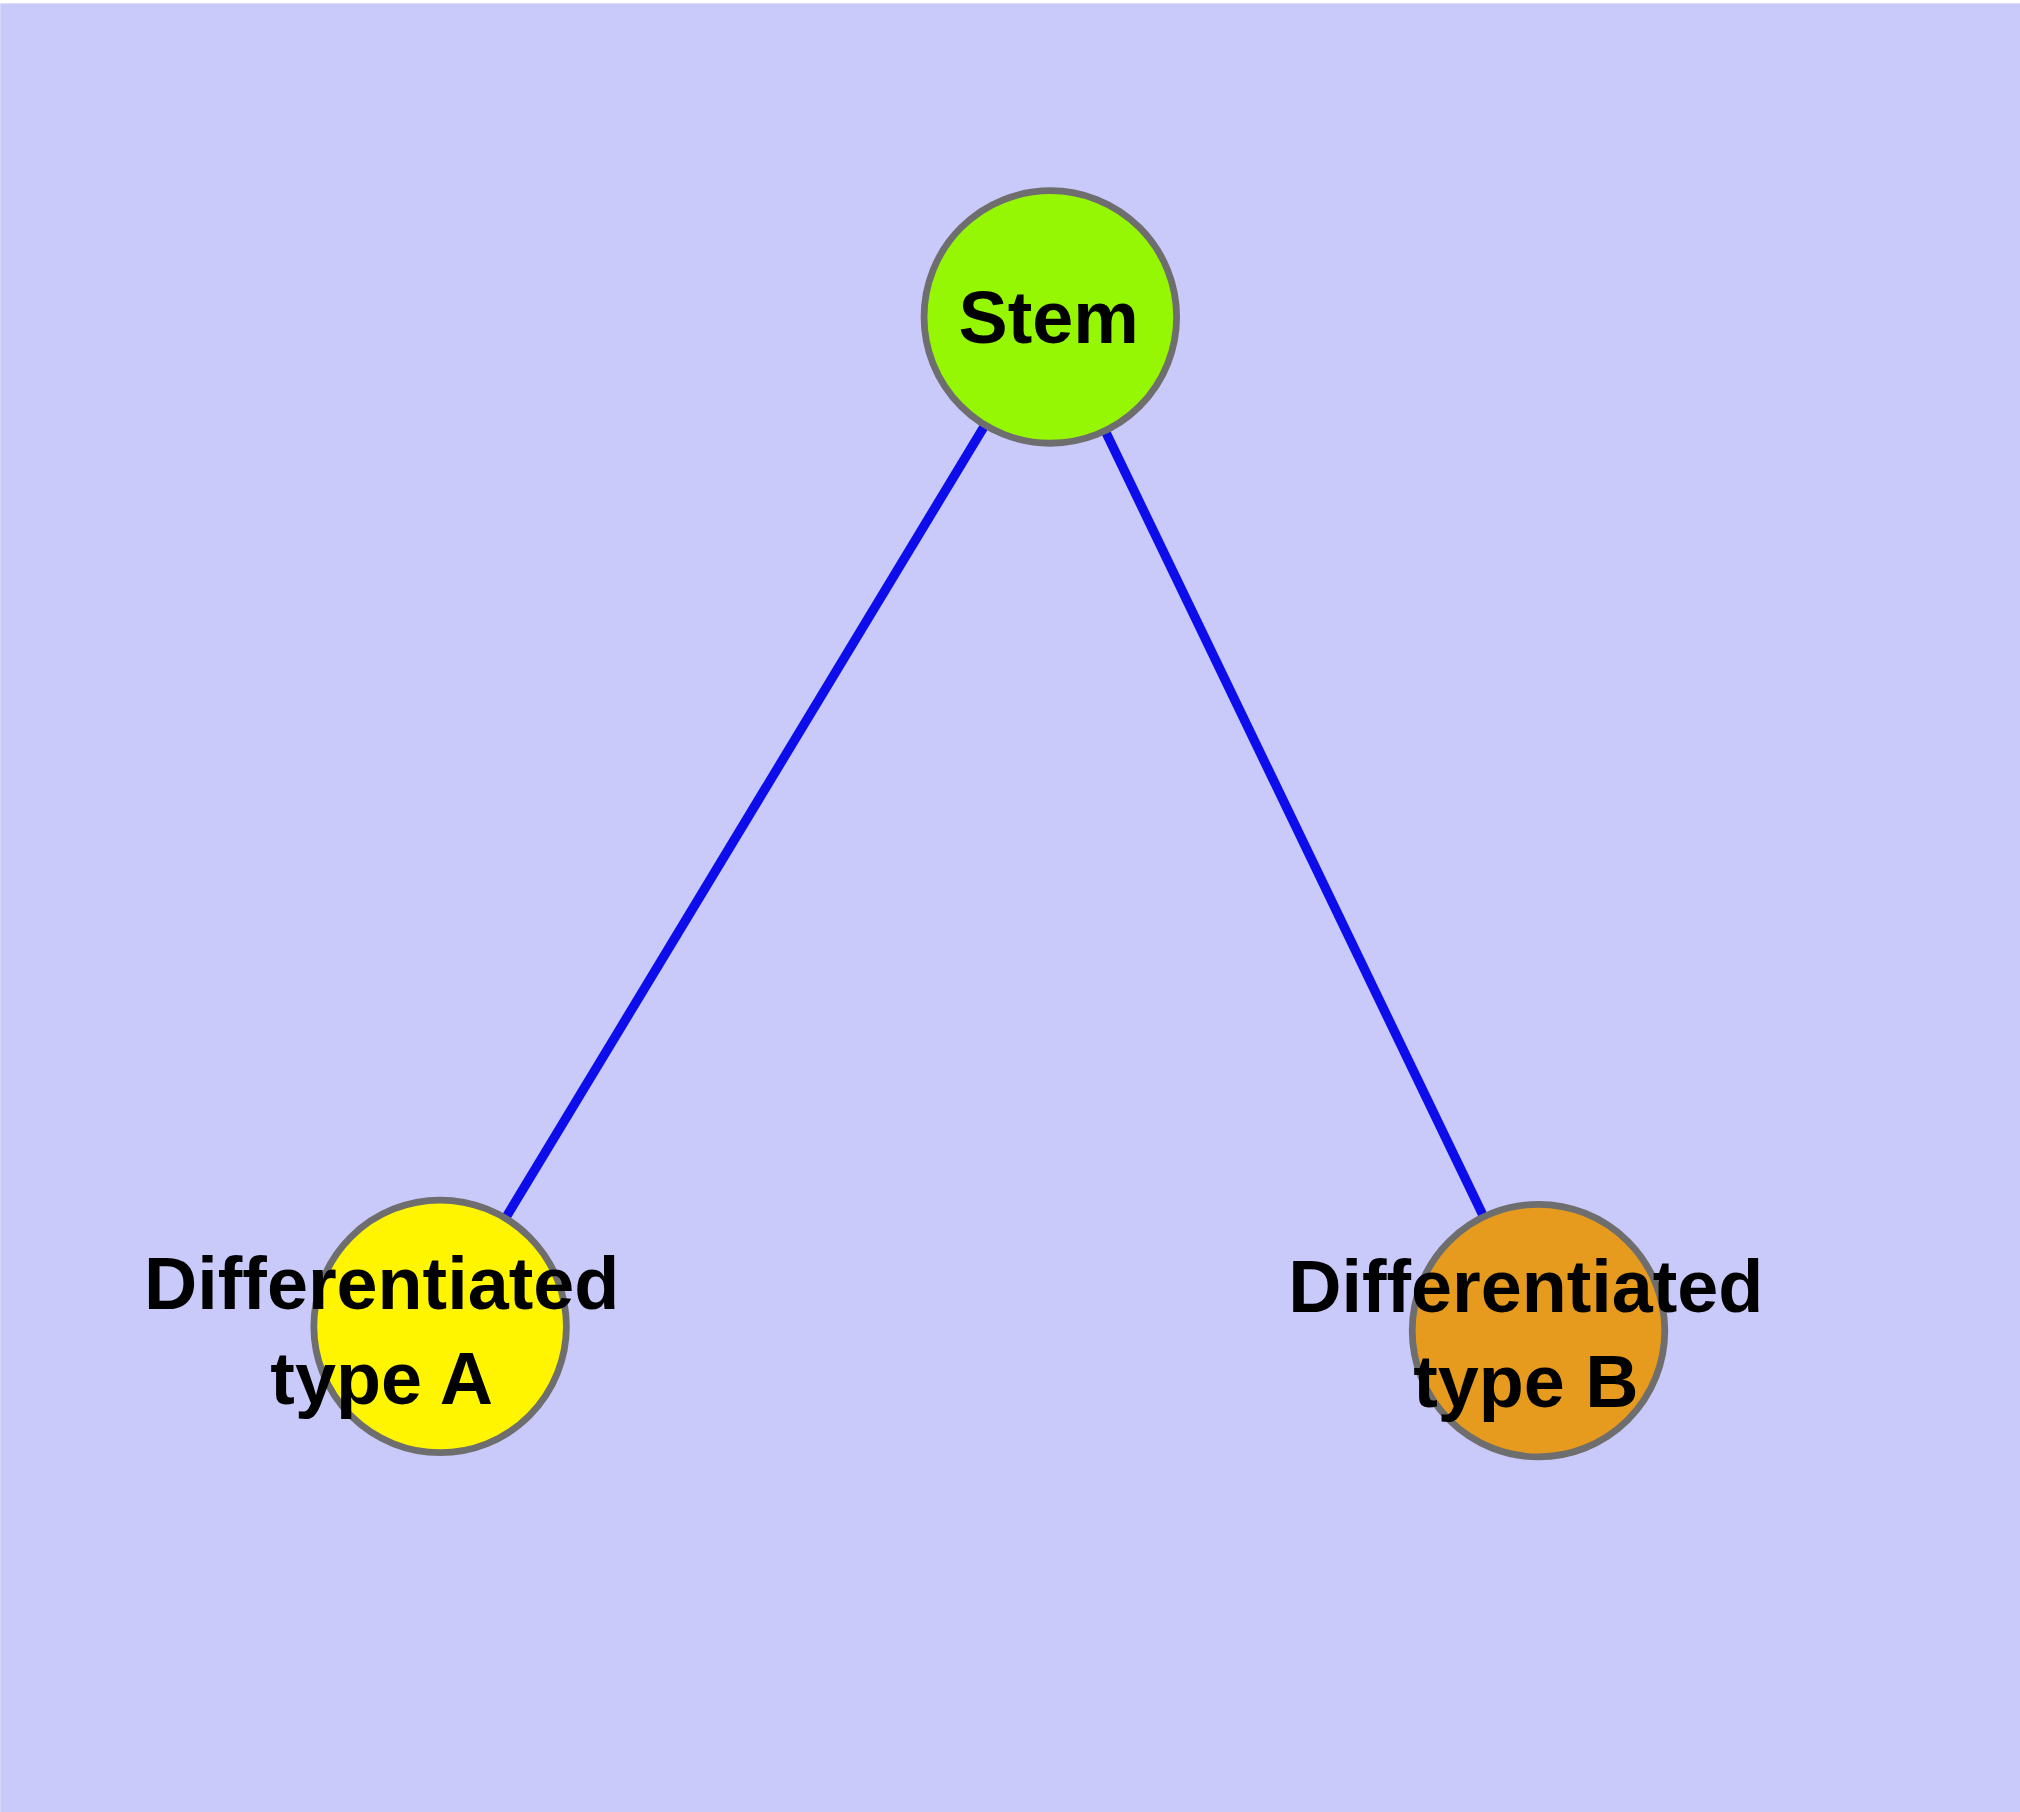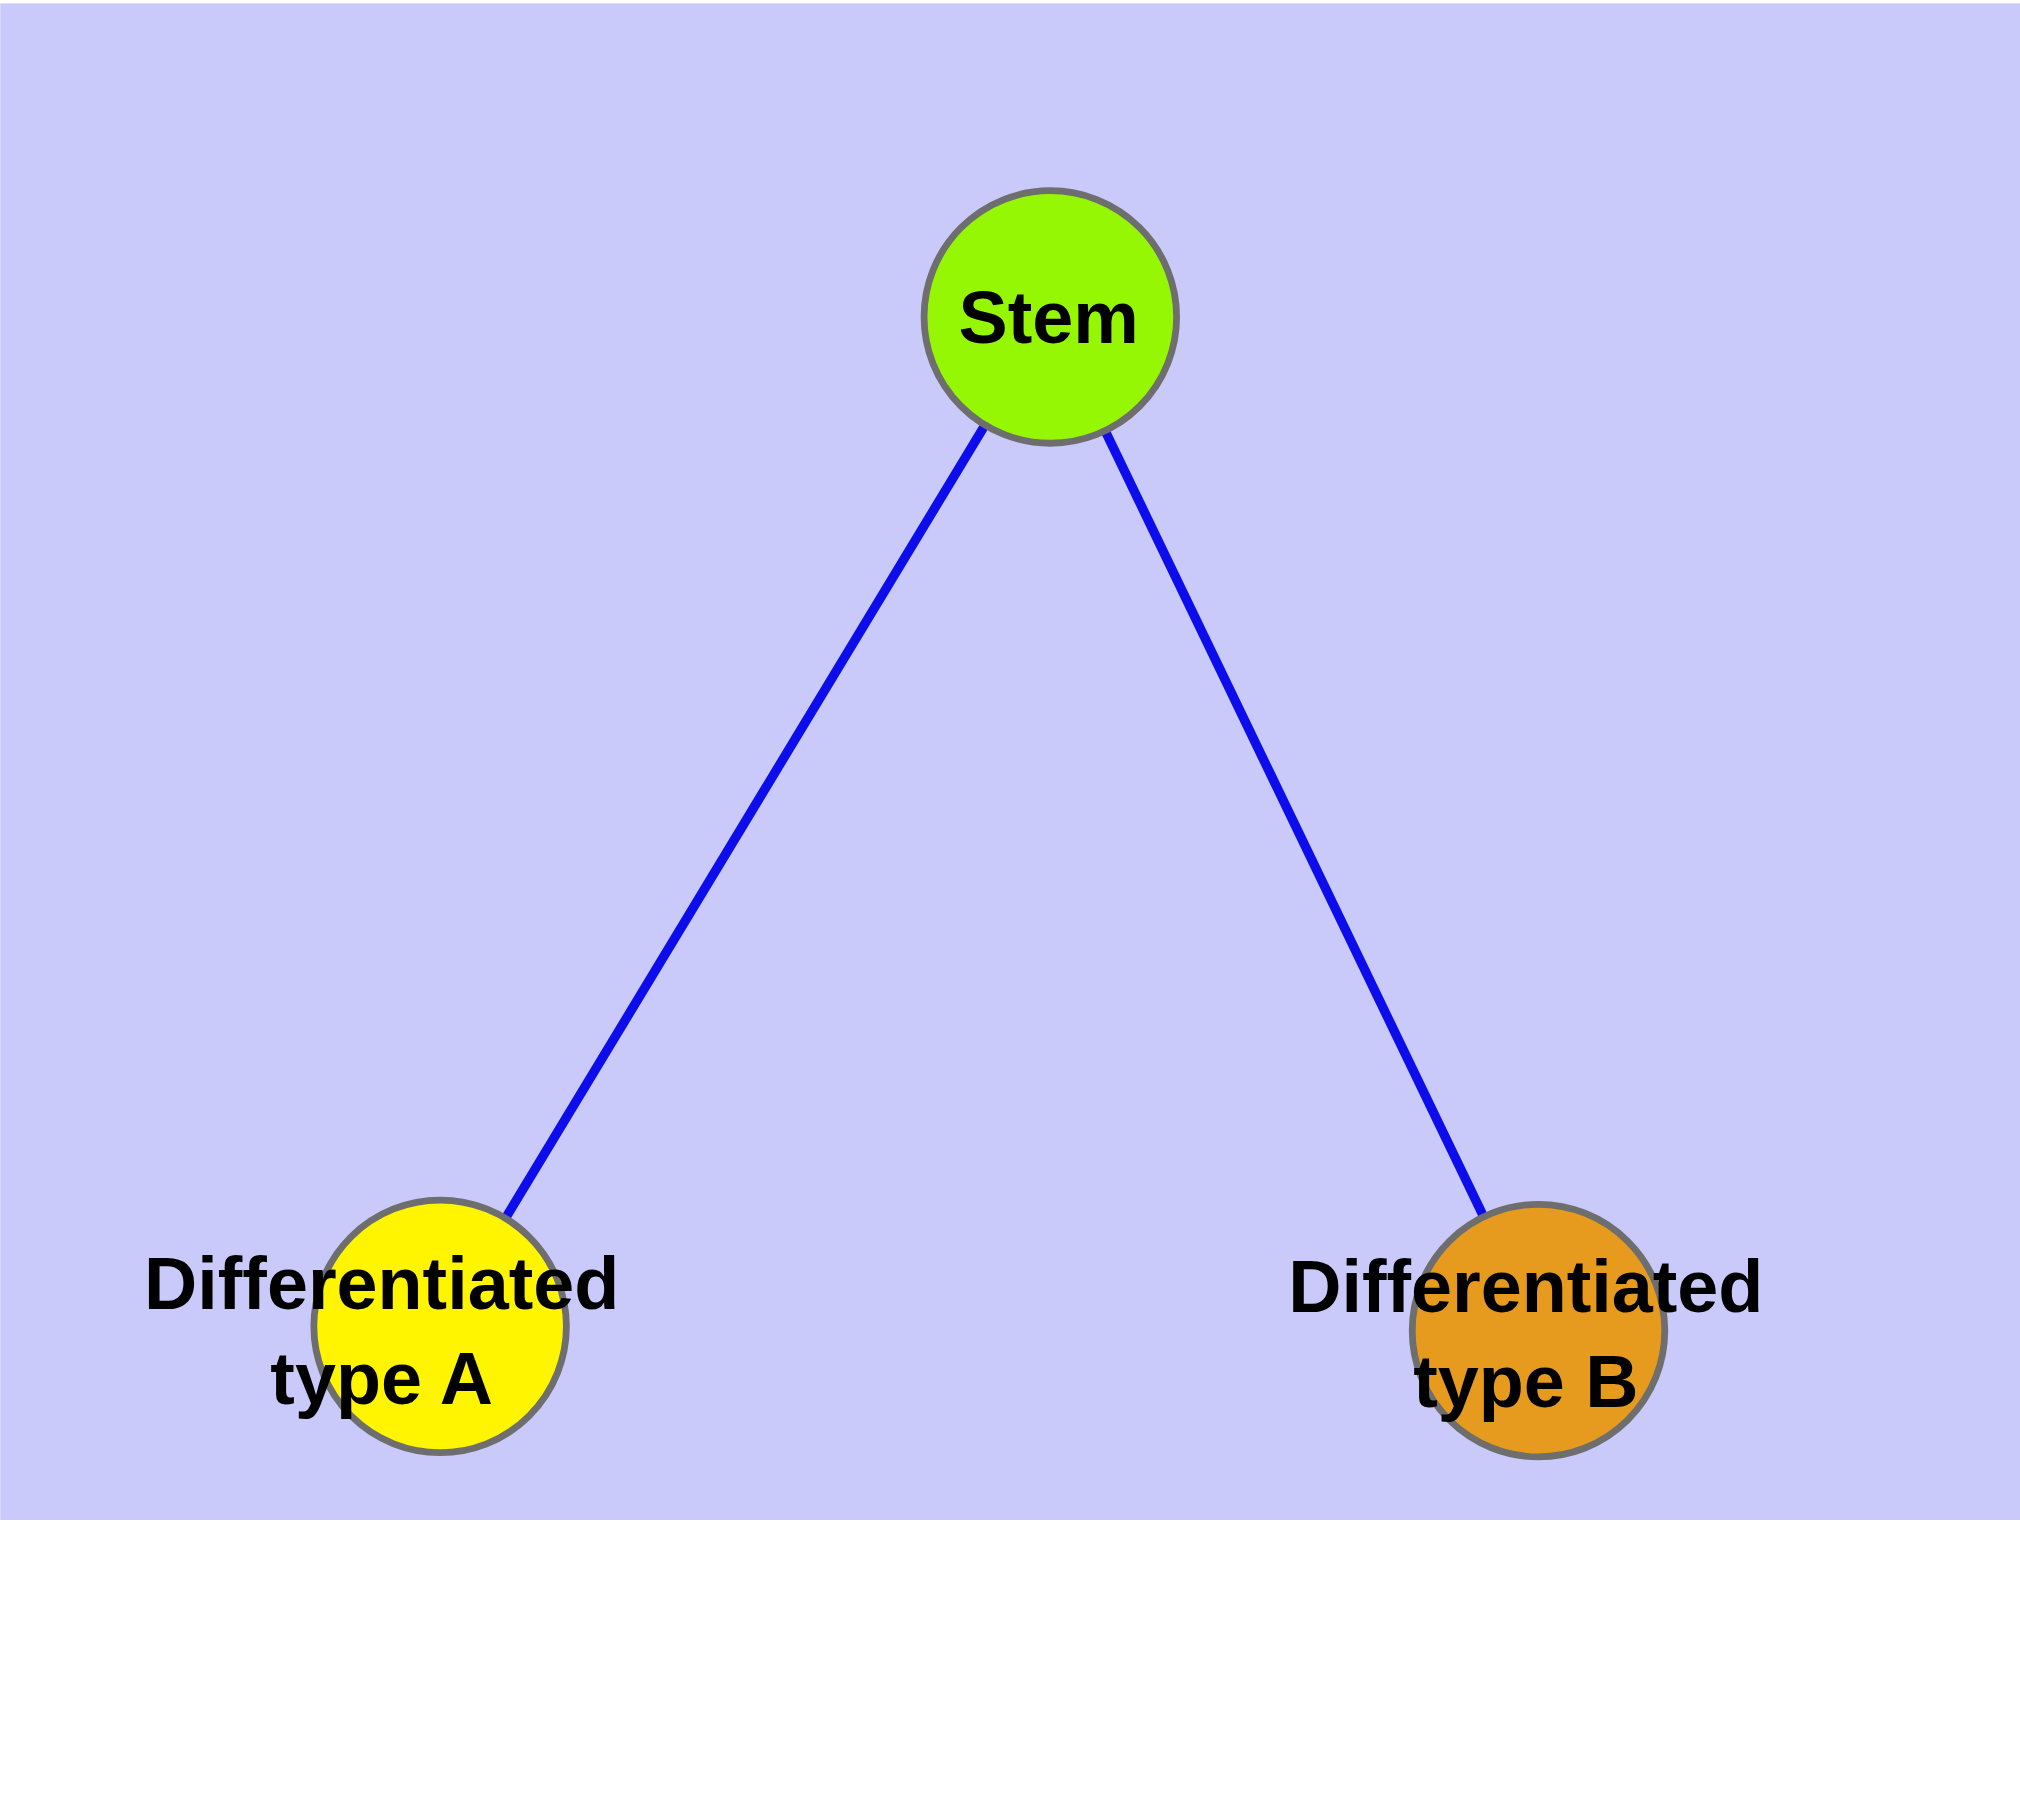--- a/index.html
+++ b/index.html
@@ -6,21 +6,21 @@
     margin: 0;
     padding: 0;
     width: 2021px;
     height: 1812px;
     background: #ffffff;
     font-family: "Liberation Sans", sans-serif;
   }
   .stage {
     position: relative;
     width: 2021px;
-    height: 1520px;
+    height: 1812px;
     overflow: hidden;
     text-align: right;
   }
   svg.diagram {
     position: absolute;
     top: 0;
     left: 0;
     display: block;
   }
   .node-circle {

